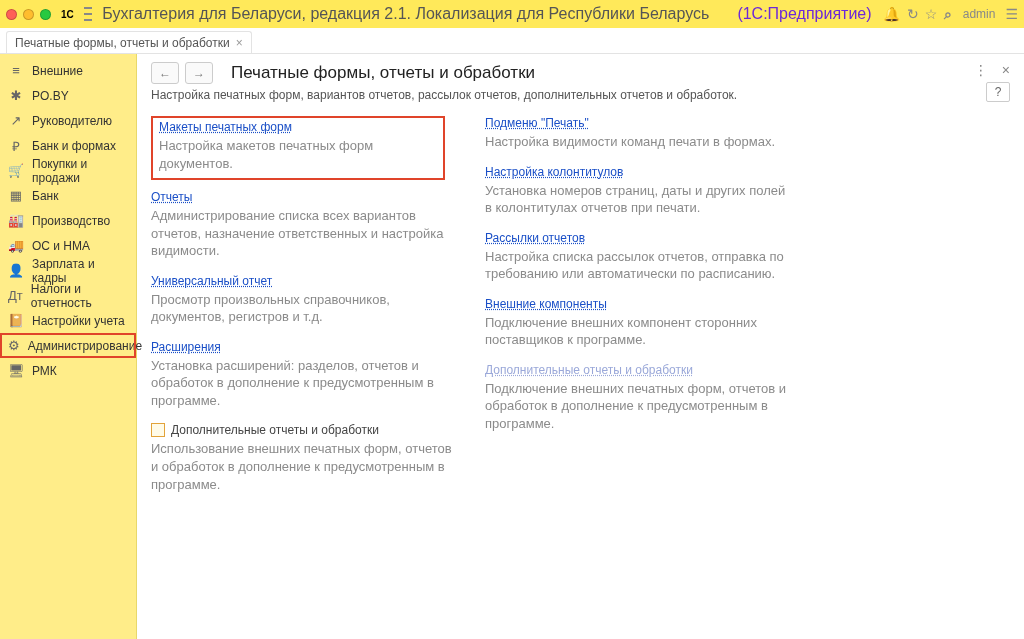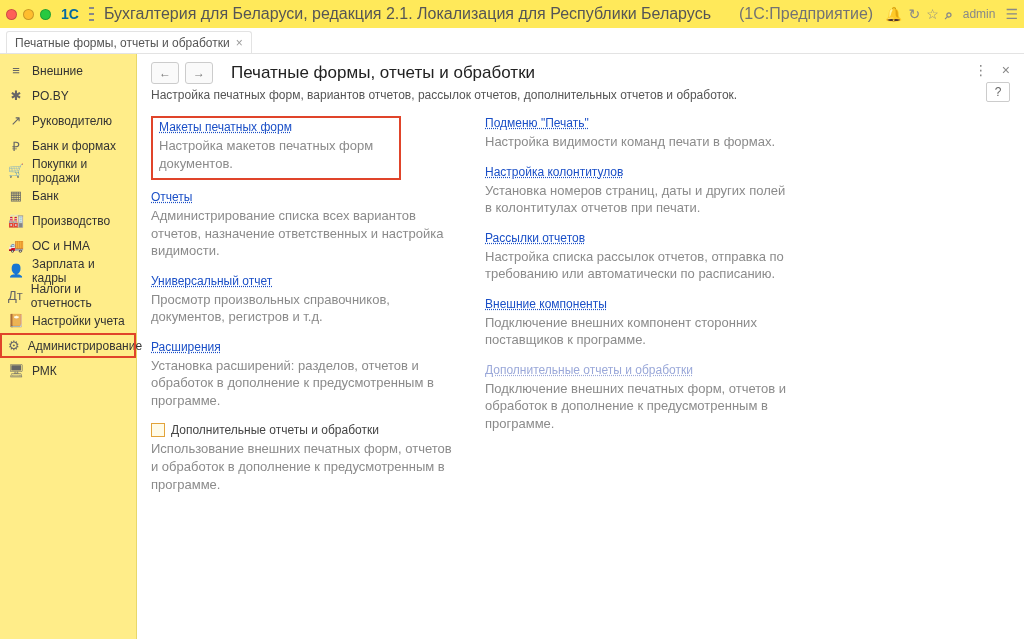--- a/index.html
+++ b/index.html
@@ -4,25 +4,25 @@
 <style>
 * { box-sizing: border-box; margin: 0; padding: 0; font-family: Arial, sans-serif; }
 body { background: #fff; font-size: 12px; color: #333; width: 1024px; height: 639px; overflow: hidden; }
 
 .titlebar { height: 28px; background: #ffe95a; display: flex; align-items: center; padding: 0 6px; gap: 6px; }
 .win-dots { display: flex; gap: 6px; }
 .win-dot { width: 11px; height: 11px; border-radius: 50%; border: 0.5px solid rgba(0,0,0,.2); }
 .win-dot.r { background: #ff5f57; }
 .win-dot.y { background: #ffbd2e; }
 .win-dot.g { background: #28c940; }
-.logo1c { font-weight: bold; color: #0369a1; font-size: 14px; margin-left: 4px; }
+.logo1c { font-weight: bold; color: #000000; font-size: 10px; margin-left: 4px; }
 .burger { width: 18px; height: 14px; display: flex; flex-direction: column; justify-content: space-between; margin: 0 4px; cursor: pointer; }
 .burger span { height: 2px; background: #888; }
 .title-text { color: #555; font-size: 16px; flex: 0 0 auto; text-align: center; }
-.title-subtext { color: #737373; margin-left: 22px; }
+.title-subtext { color: #6d28d9; margin-left: 22px; }
 .title-spacer { flex: 1; }
 .title-icon { width: 20px; text-align: center; color: #888; cursor: pointer; font-size: 14px; }
 .title-admin { color: #888; font-size: 12px; margin: 0 4px; }
 
 .tabbar { height: 26px; background: #fff; border-bottom: 1px solid #e3e3e3; display: flex; align-items: stretch; padding-left: 6px; }
 .tab { display: flex; align-items: center; padding: 0 8px; font-size: 12px; color: #555; border: 1px solid #e3e3e3; border-bottom: 0; border-radius: 3px 3px 0 0; background: #fff; margin-top: 3px; gap: 6px; }
 .tab .x { color: #999; cursor: pointer; font-size: 12px; }
 
 .main { display: flex; height: calc(639px - 28px - 26px); }
 .sidebar { width: 137px; background: #ffed89; border-right: 1px solid #e8d86a; padding-top: 4px; }
@@ -37,21 +37,21 @@
 .help-btn { position: absolute; top: 28px; right: 14px; width: 24px; height: 20px; border: 1px solid #ccc; border-radius: 2px; display: flex; align-items: center; justify-content: center; color: #666; cursor: pointer; }
 .top-actions { position: absolute; top: 8px; right: 14px; display: flex; gap: 14px; color: #888; font-size: 14px;}
 .top-actions span { cursor: pointer; }
 .desc { color: #555; font-size: 12px; margin-bottom: 14px; }
 
 .cols { display: flex; gap: 24px; }
 .col { flex: 1; max-width: 310px; }
 .block { margin-bottom: 14px; }
 .blk-title { color: #1a4fc7; text-decoration: underline dotted; font-size: 12px; cursor: pointer; display: inline-block; }
 .blk-desc { color: #8b8b8b; font-size: 13px; margin-top: 3px; line-height: 1.35; }
-.hl-frame { border: 2px solid #e0442a; padding: 2px 6px 6px 6px; margin-bottom: 10px; display:inline-block; width:250px; }
+.hl-frame { border: 2px solid #e0442a; padding: 2px 6px 6px 6px; margin-bottom: 10px; display:inline-block; width:294px; }
 .chk-row { display: flex; align-items: center; gap: 6px; font-size: 12px; color: #444; }
 .chk { width: 14px; height: 14px; border: 1px solid #e2a33a; background: #fffbe8; display:inline-block; }
 .disabled-link { color: #9aa8d9; text-decoration: underline dotted; cursor: default; }
 </style>
 </head>
 <body>
 
 <div class="titlebar">
   <div class="win-dots">
     <div class="win-dot r"></div>

